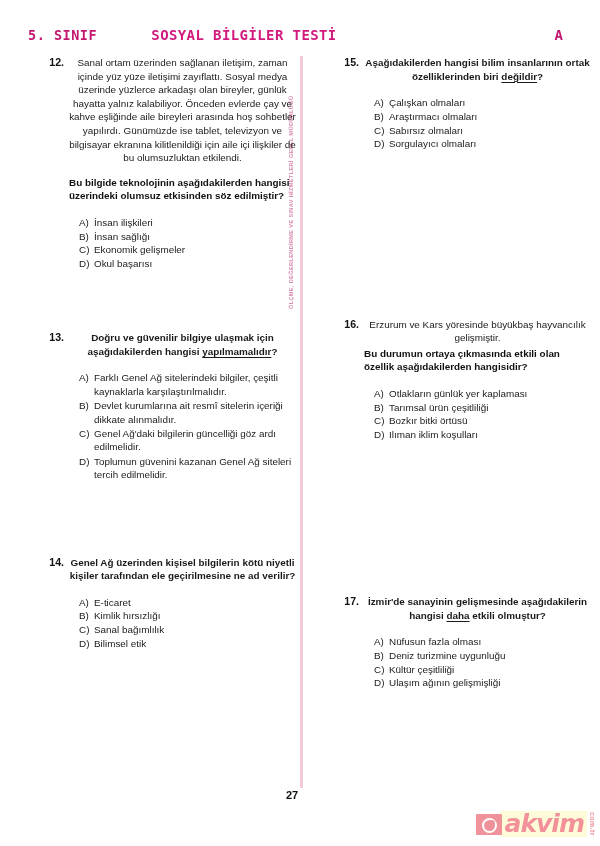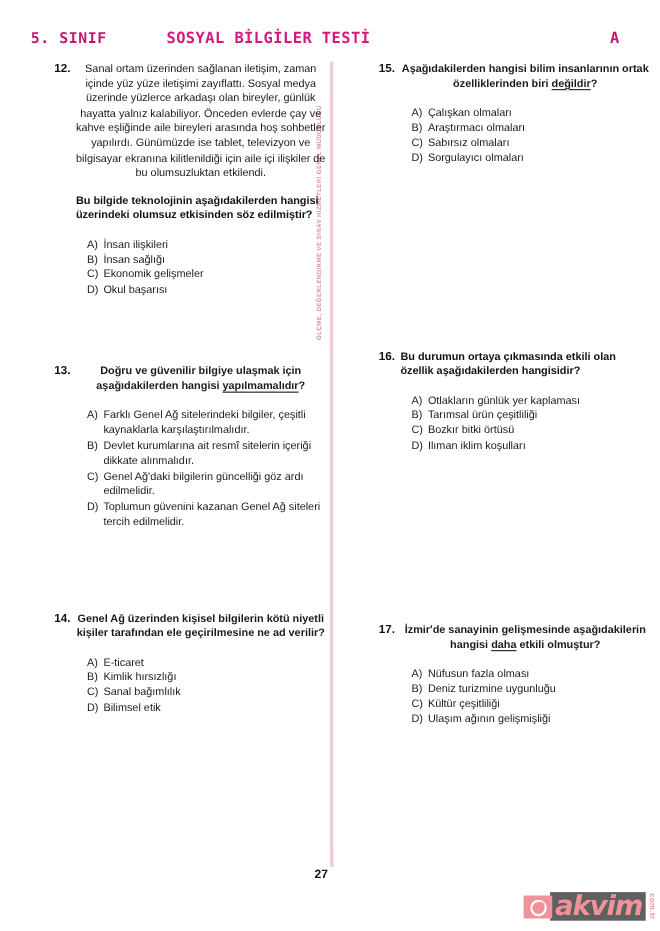--- a/index.html
+++ b/index.html
@@ -209,21 +209,21 @@
     border-radius: 50%;
   }
   .brand-word {
     font-family: "DejaVu Sans", sans-serif;
     font-size: 25px;
     font-weight: bold;
     font-style: italic;
     letter-spacing: -1px;
     color: #ec4f5e;
     line-height: 26px;
-    background: #000000;
+    background: #fef9c3;
     padding: 0 3px 0 5px;
   }
   .brand-tld {
     writing-mode: vertical-rl;
     font-family: "Liberation Sans", sans-serif;
     font-size: 7px;
     font-weight: bold;
     letter-spacing: 0.4px;
     color: #ec4f5e;
     margin-left: 1px;
@@ -336,20 +336,21 @@
       </div>
       <div class="option">
         <span class="opt-letter">D)</span>
         <span>Sorgulayıcı olmaları</span>
       </div>
     </div>
   </div>
 
   <div class="question" style="margin-bottom:154px;">
     <div class="q-number">16.</div>
+    <div class="q-stem">Erzurum ve Kars yöresinde büyükbaş hayvancılık gelişmiştir.</div>
     <div class="q-prompt tight">Bu durumun ortaya çıkmasında etkili olan özellik aşağıdakilerden hangisidir?</div>
     <div class="options">
       <div class="option">
         <span class="opt-letter">A)</span>
         <span>Otlakların günlük yer kaplaması</span>
       </div>
       <div class="option">
         <span class="opt-letter">B)</span>
         <span>Tarımsal ürün çeşitliliği</span>
       </div>

